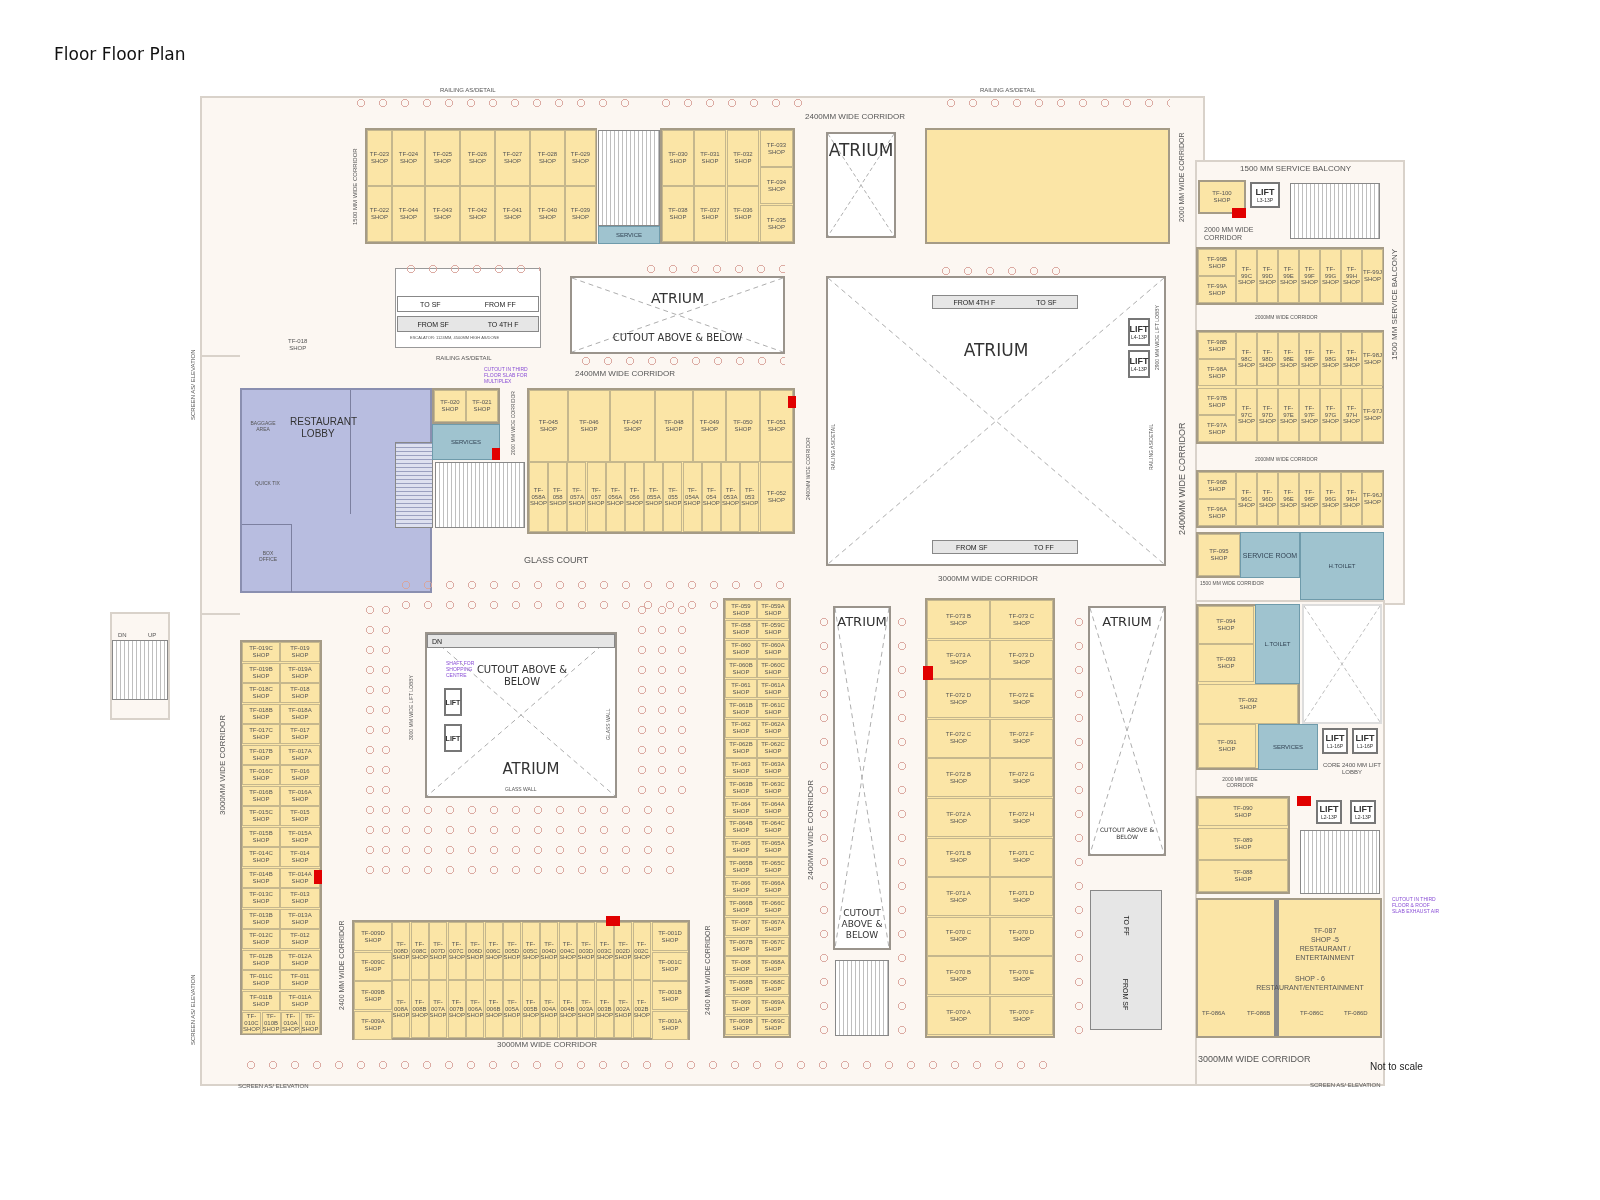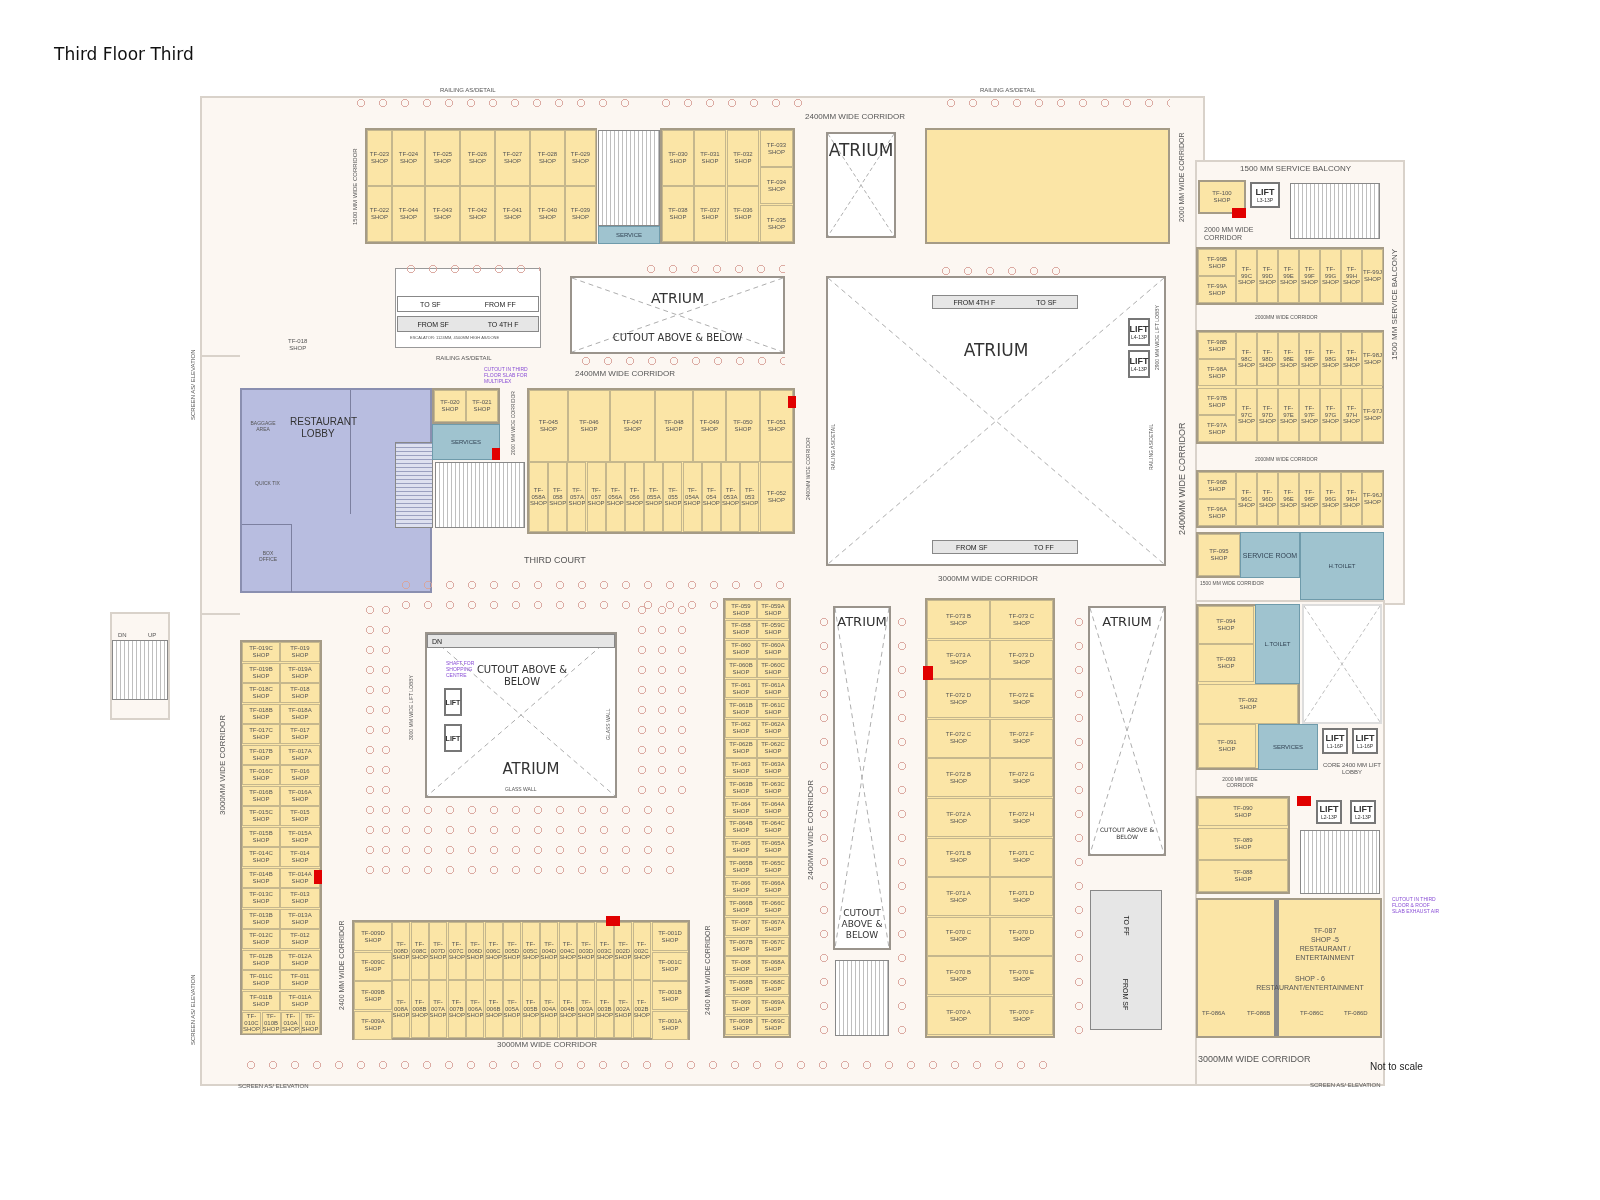--- a/index.html
+++ b/index.html
@@ -23,21 +23,21 @@
   .lift { position: absolute; background: #fff; border: 2px solid #777; display: flex; flex-direction: column; align-items: center; justify-content: center; font-size: 9px; font-weight: bold; color: #333; }
   .lift small { font-size: 5px; font-weight: normal; }
   .stairs { position: absolute; background: repeating-linear-gradient(90deg, #ffffff 0 3px, #bfbfbf 3px 4px); border: 1px solid #888; }
   .escal { position: absolute; background: #e6e6e6; border: 1px solid #888; display: flex; align-items: center; justify-content: space-around; font-size: 7px; color: #222; }
   .chairs { position: absolute; background-image: radial-gradient(circle, transparent 3px, #d8a39a 3px, #d8a39a 4px, transparent 4px); background-size: 22px 14px; opacity: 0.9; }
   .note { position: absolute; font-size: 5px; color: #8a4fd6; line-height: 1.2; }
 </style>
 </head>
 <body>
 
-<div class="abs title">Third Floor Third</div>
+<div class="abs title">Floor Floor Plan</div>
 
 <div class="abs floor" style="left:200px;top:96px;width:1005px;height:990px;"></div>
 <div class="abs floor" style="left:200px;top:355px;width:40px;height:260px;border-right:none;"></div>
 <div class="abs floor" style="left:1195px;top:160px;width:210px;height:445px;"></div>
 <div class="abs floor" style="left:1195px;top:600px;width:190px;height:486px;"></div>
 <div class="abs floor" style="left:110px;top:612px;width:60px;height:108px;"></div>
 
 <div class="abs block" style="left:365px;top:128px;width:232px;height:116px;"></div>
 <div class="abs block" style="left:660px;top:128px;width:135px;height:116px;"></div>
 <div class="abs stairs" style="left:598px;top:130px;width:62px;height:96px;"></div>
@@ -625,21 +625,21 @@
     <div class="shop" style="left: 760px; top: 462px; width: 33px; height: 70px;">
       <span class="id">TF-052</span>
       <span class="sub">SHOP</span>
     </div>
   </div>
 <div class="door" style="left:788px;top:396px;width:8px;height:12px;"></div>
 <div class="vlabel" style="left:805px;top:500px;font-size:5px;">2400MM WIDE CORRIDOR</div>
 <div class="vlabel" style="left:830px;top:470px;font-size:5px;">RAILING AS/DETAIL</div>
 <div class="vlabel" style="left:1148px;top:470px;font-size:5px;">RAILING AS/DETAIL</div>
 
-<div class="label" style="left:524px;top:555px;font-size:9px;">THIRD COURT</div>
+<div class="label" style="left:524px;top:555px;font-size:9px;">GLASS COURT</div>
 
 <div class="chairs" style="left:395px;top:575px;width:395px;height:40px;background-size:22px 20px;"></div>
 <div class="chairs" style="left:362px;top:600px;width:34px;height:280px;background-size:16px 20px;"></div>
 <div class="chairs" style="left:632px;top:600px;width:60px;height:200px;background-size:20px 20px;"></div>
 <div class="chairs" style="left:395px;top:800px;width:280px;height:80px;background-size:22px 20px;"></div>
 
 <div class="abs atrium" style="left:425px;top:632px;width:192px;height:166px;">
   <svg viewBox="0 0 192 166" preserveAspectRatio="none">
       <line x1="0" y1="0" x2="192" y2="166" stroke="#aaa" stroke-dasharray="5 4"></line>
       <line x1="192" y1="0" x2="0" y2="166" stroke="#aaa" stroke-dasharray="5 4"></line>

